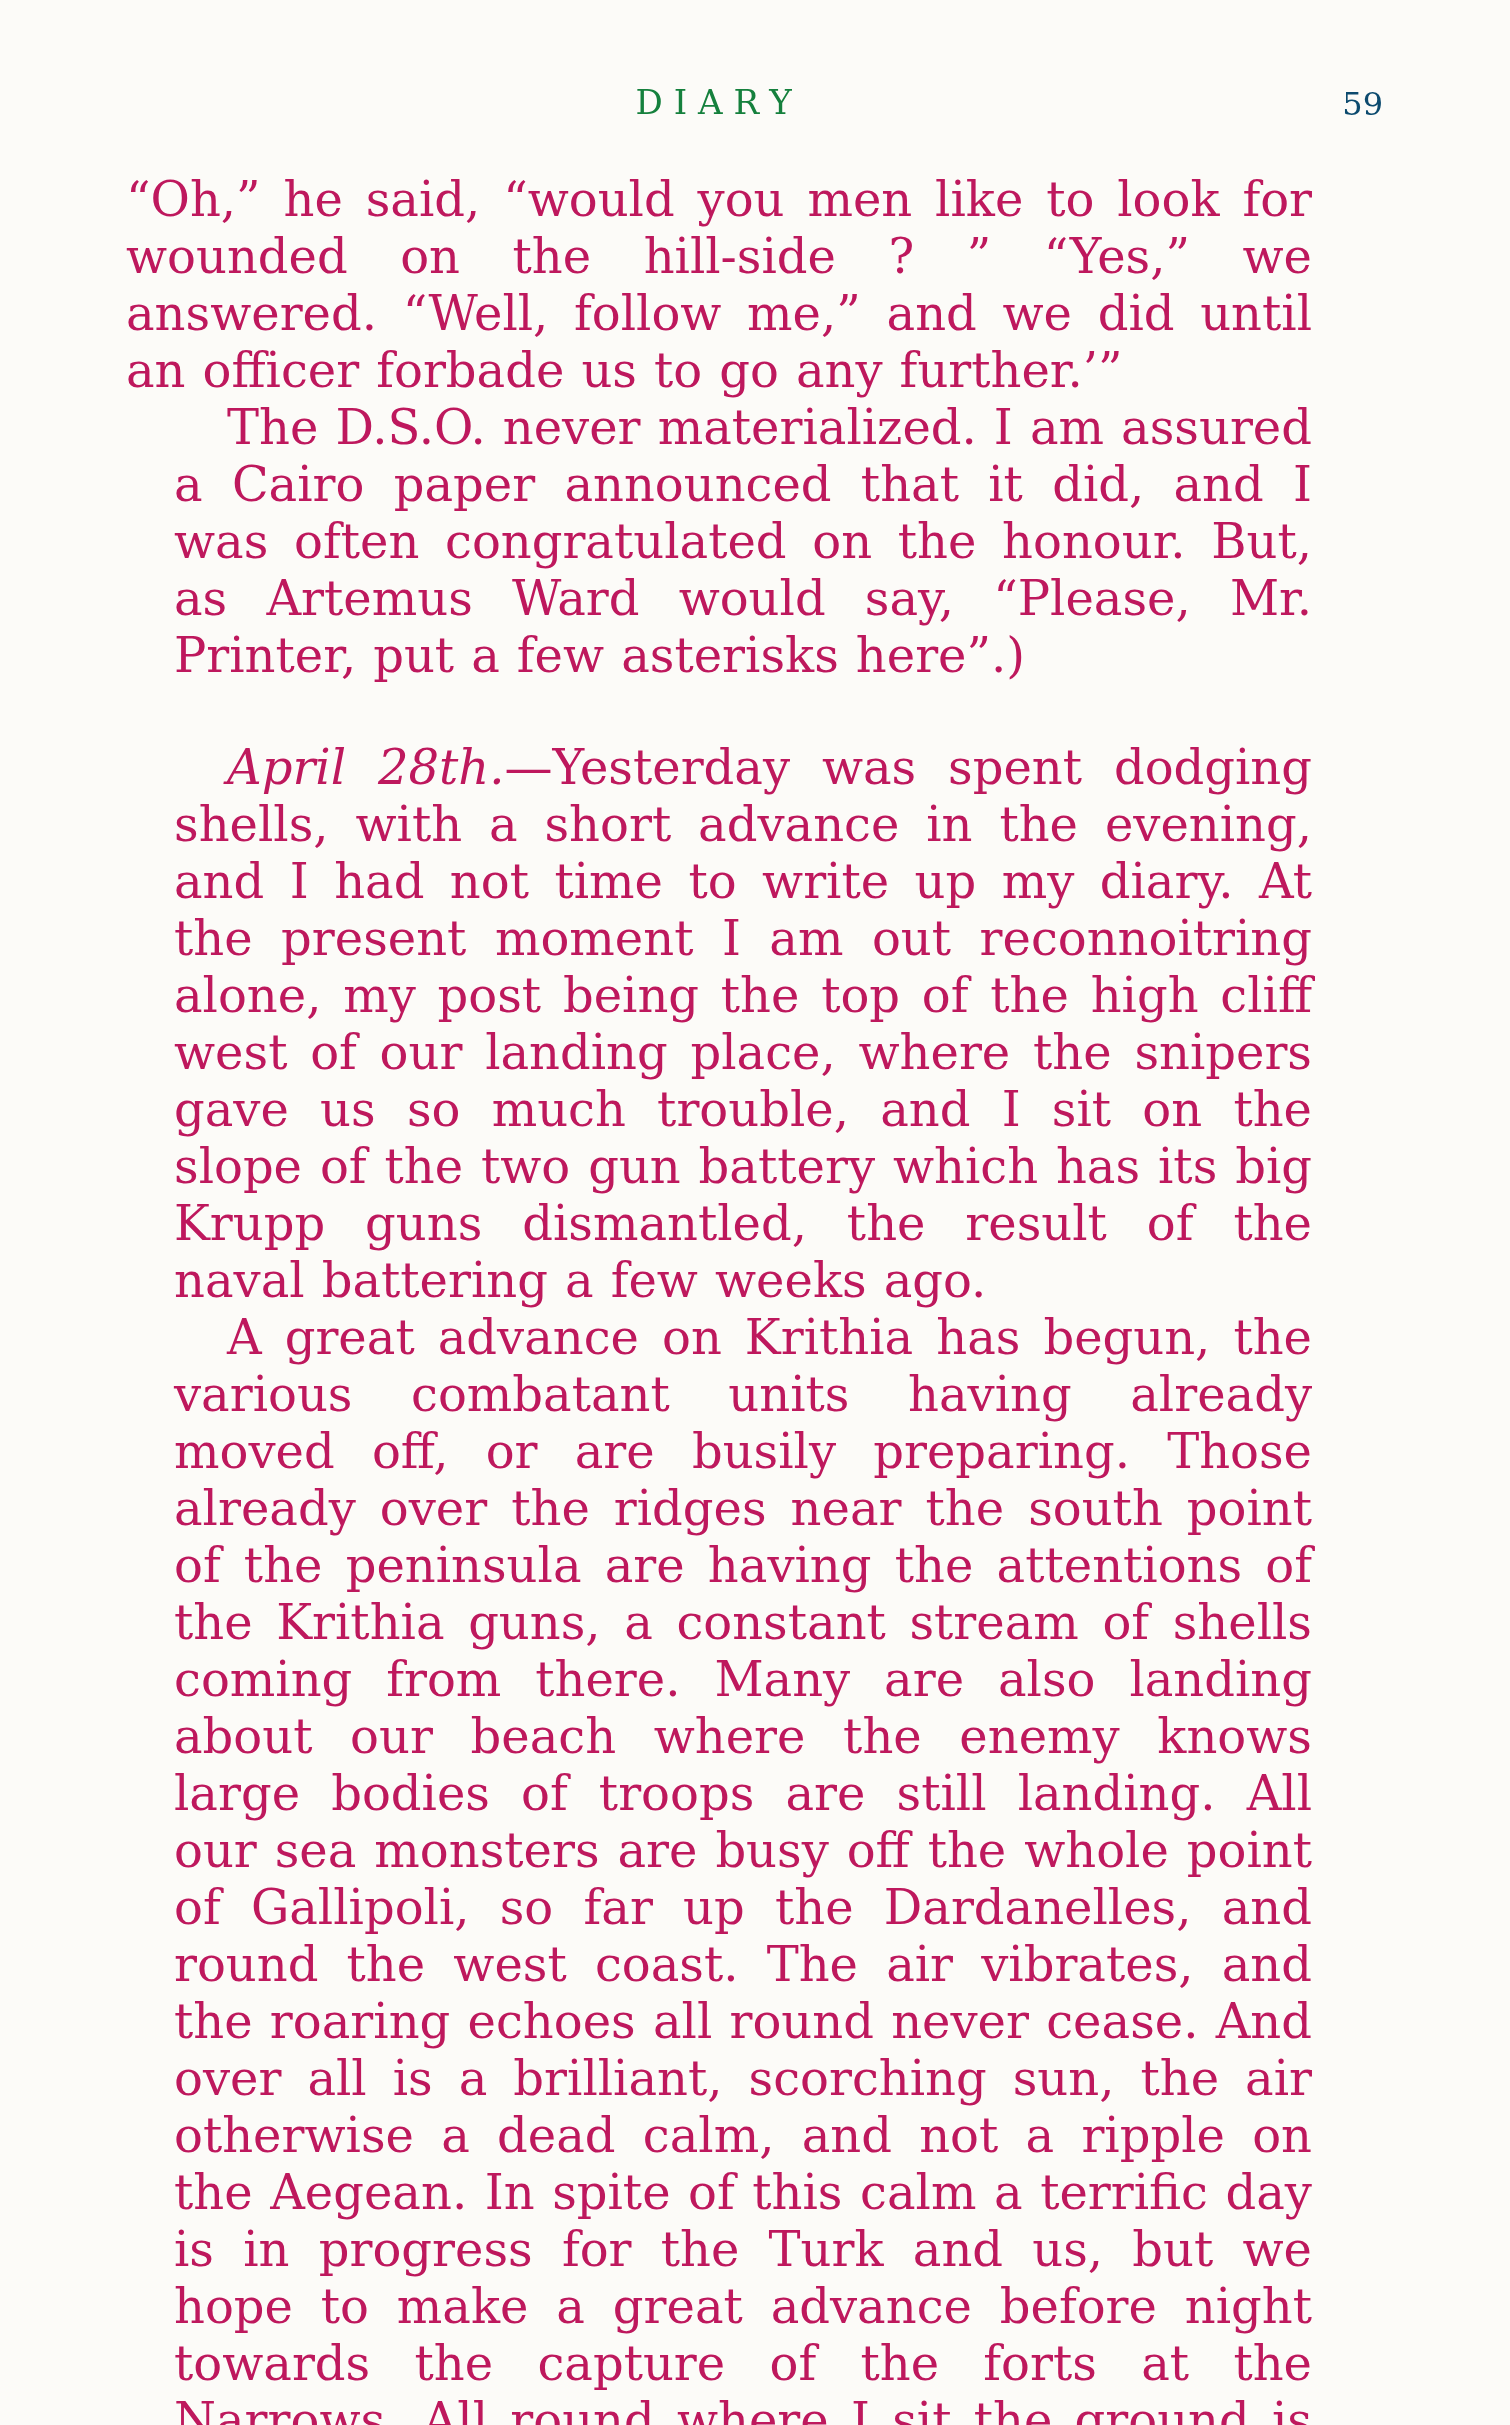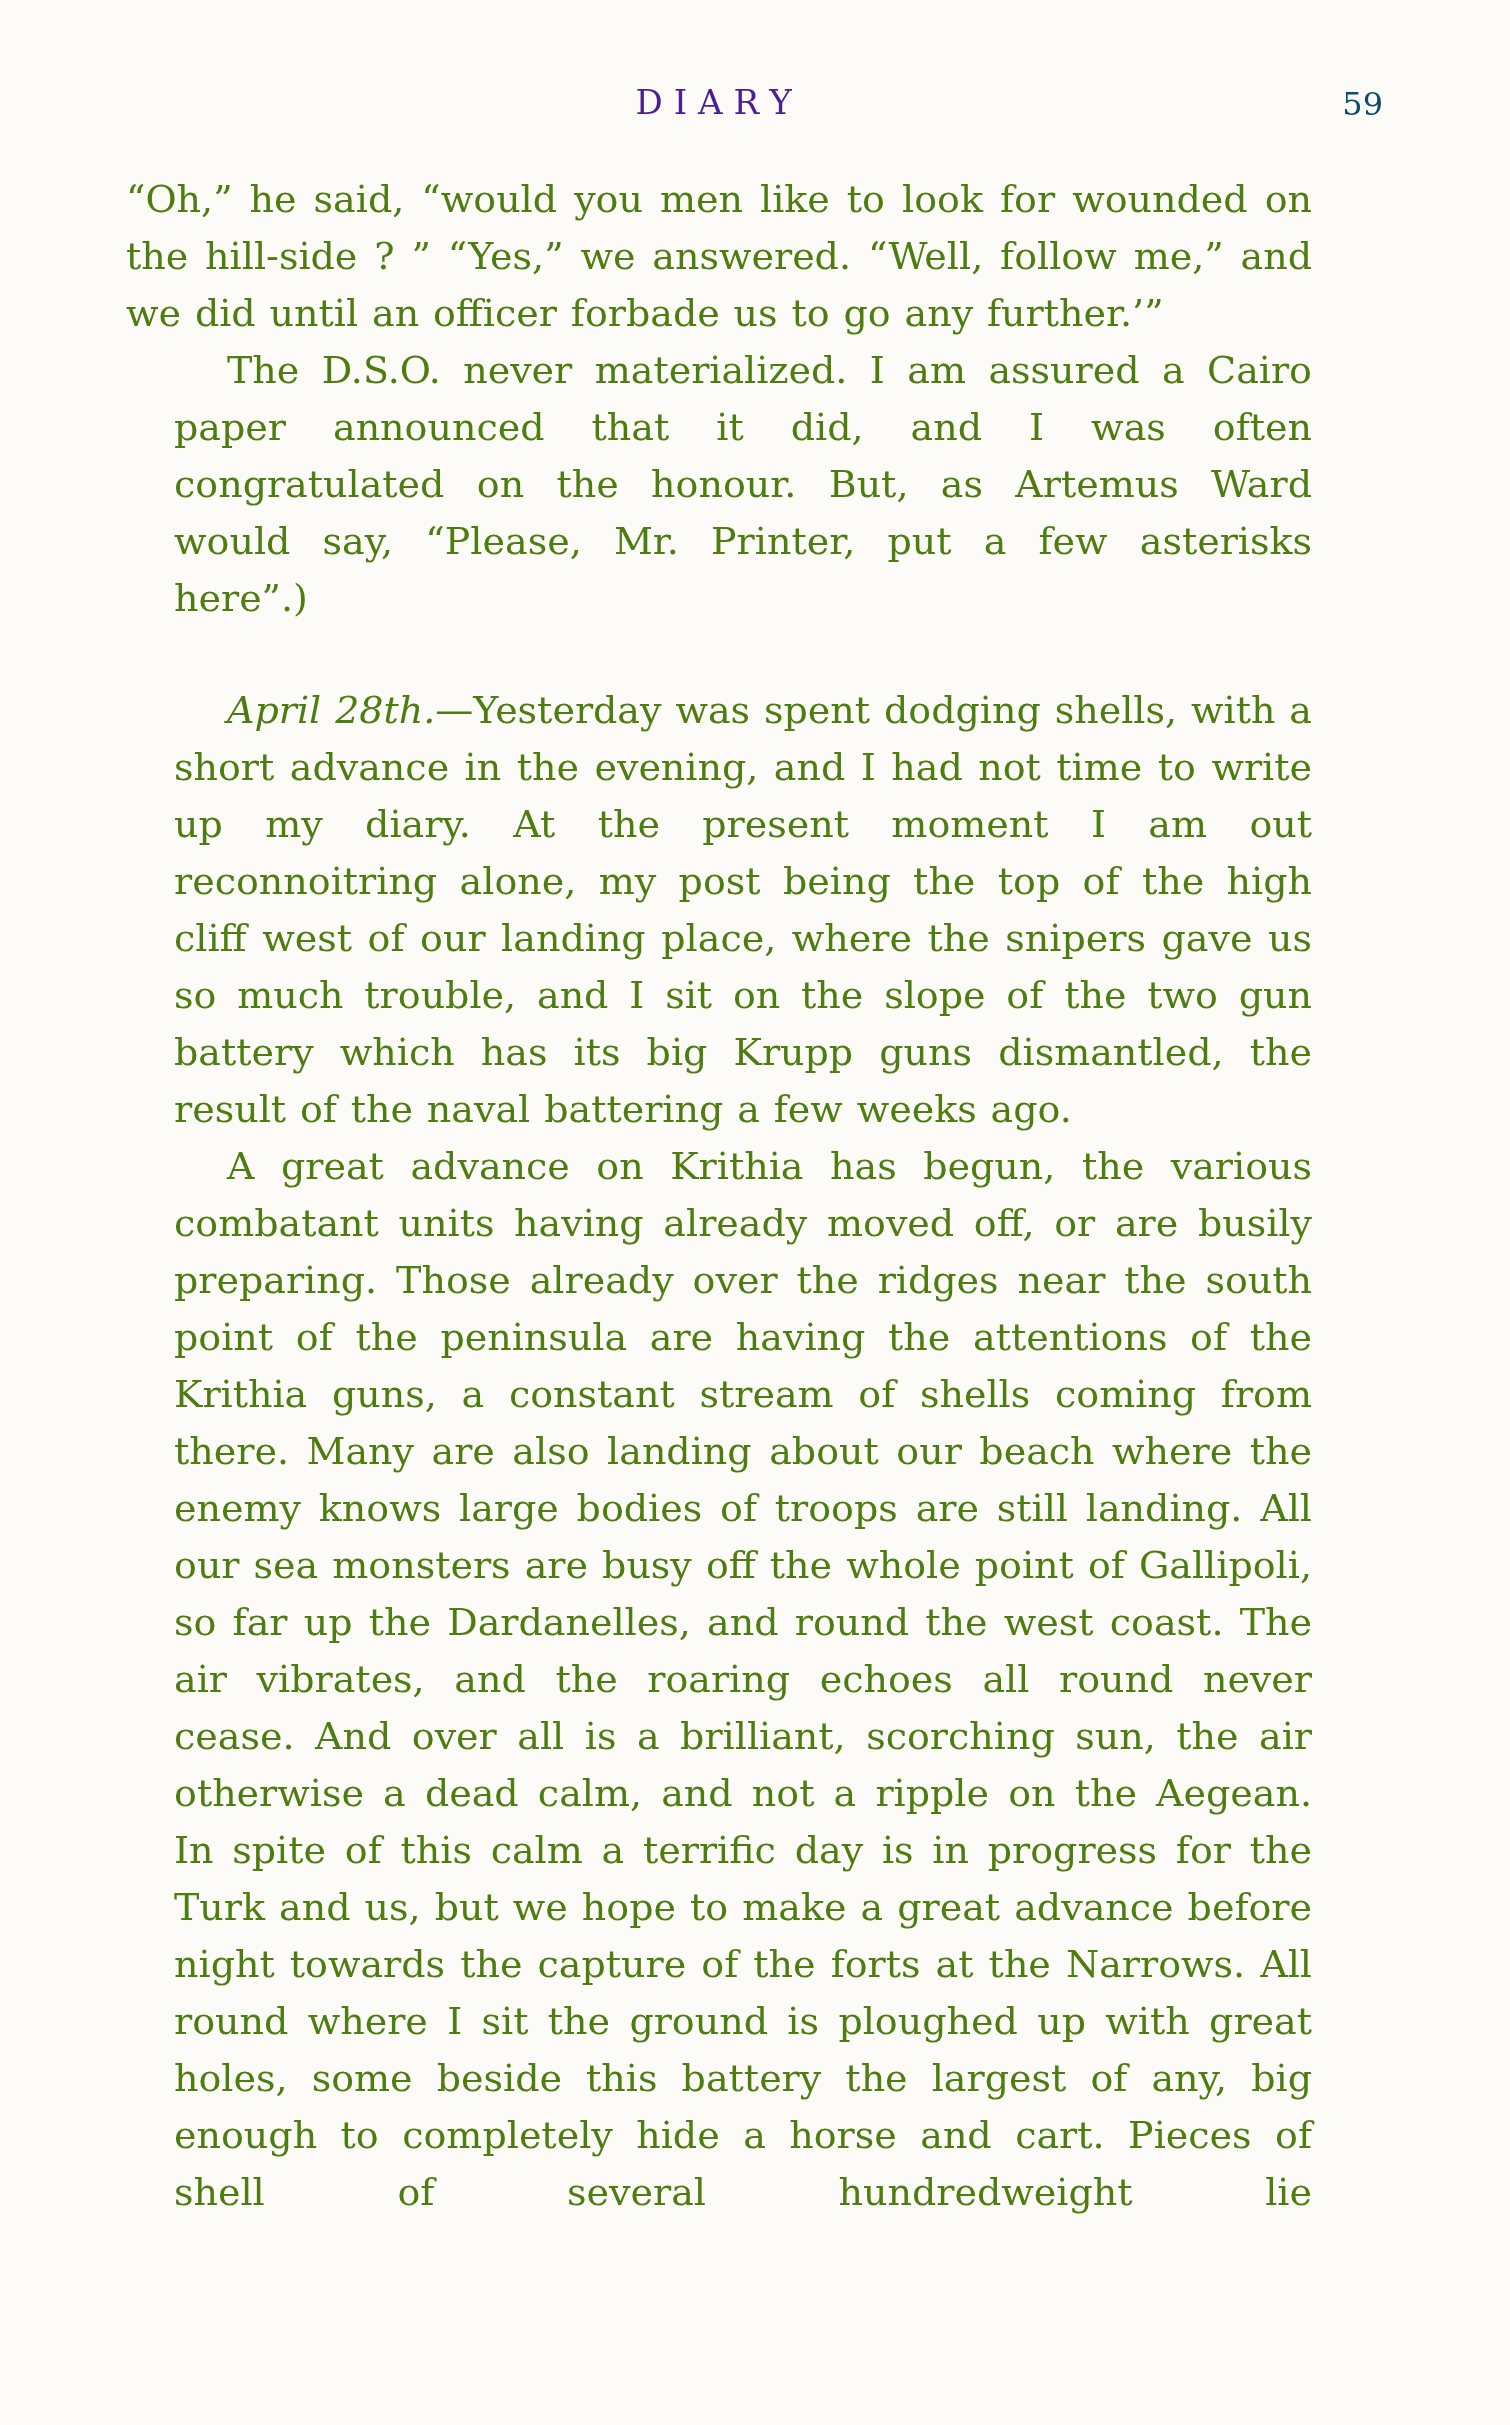--- a/index.html
+++ b/index.html
@@ -26,36 +26,36 @@
     height: 58px;
     margin-bottom: 31px;
   }
   .running-title {
     position: absolute;
     left: 50%;
     transform: translateX(-50%);
     top: 0;
     font-size: 34px;
     letter-spacing: 11px;
-    color: #4c1d95;
+    color: #15803d;
   }
   .page-number {
     position: absolute;
     right: -71px;
     top: 2.7px;
     font-size: 32px;
     color: #0c4a6e;
   }
   main.page-body p {
     margin: 0;
-    font-size: 38px;
+    font-size: 48px;
     line-height: 57px;
     text-align: justify;
     word-spacing: 1.8px;
-    color: #4d7c0f;
+    color: #be185d;
   }
   main.page-body p.indent {
     text-indent: 53px;
     margin-left: 48px;
   }
   main.page-body p.entry {
     margin-top: 55px;
   }
   main.page-body p.continues {
     text-align-last: justify;

